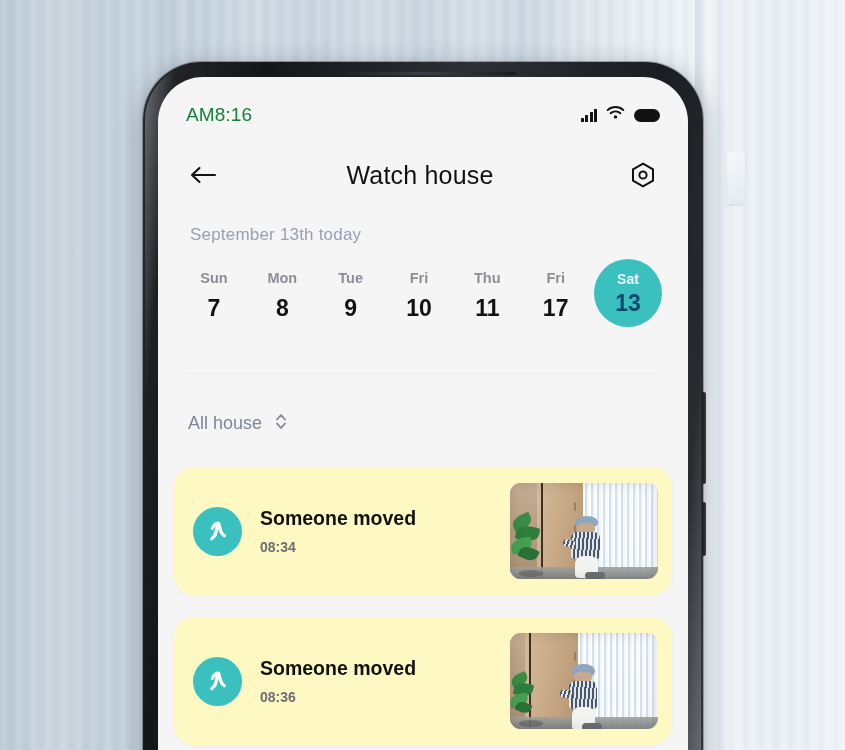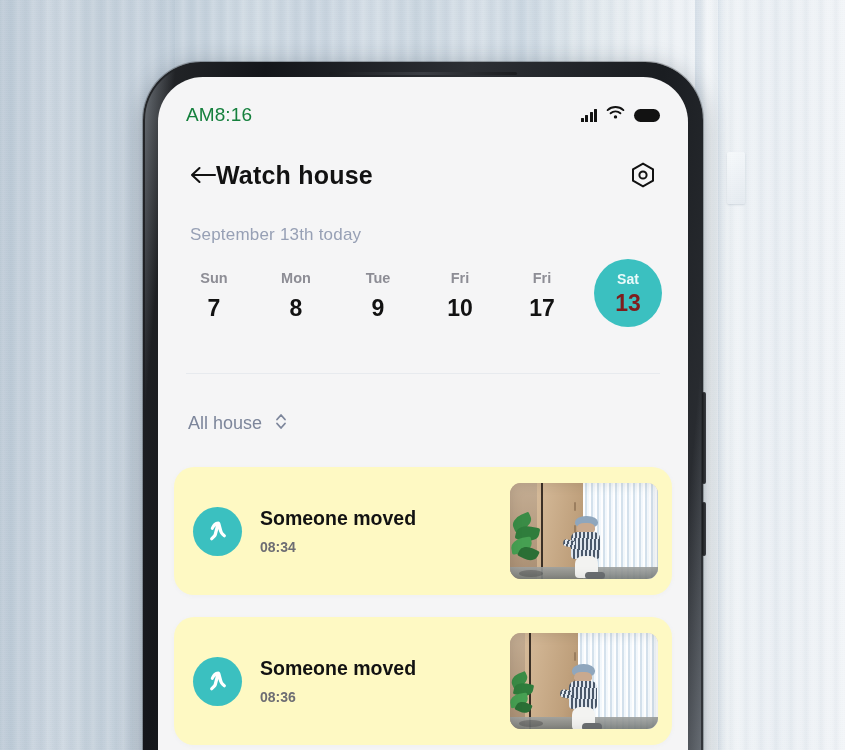--- a/index.html
+++ b/index.html
@@ -186,23 +186,23 @@
     padding: 0 26px;
     box-sizing: border-box;
   }
   .back-btn {
     width: 38px; height: 38px;
     display: flex; align-items: center; justify-content: center;
     cursor: pointer;
   }
   .appbar-title {
     flex: 1;
-    text-align: left;
+    text-align: center;
     font-size: 25px;
-    font-weight: 700;
+    font-weight: 400;
     color: #121212;
     letter-spacing: 0.2px;
     margin-left: -6px;
   }
   .settings-btn {
     width: 38px; height: 38px;
     display: flex; align-items: center; justify-content: center;
     cursor: pointer;
   }
 
@@ -248,21 +248,21 @@
     border-radius: 50%;
     background: #3bc0c0;
     display: flex;
     flex-direction: column;
     align-items: center;
     justify-content: center;
     padding-top: 0;
     margin-top: -6px;
   }
   .day.active .dow { color: #eafafa; margin-bottom: 6px; font-size: 14px; }
-  .day.active .dnum { color: #7f1d1d; font-weight: 700; text-align: right; }
+  .day.active .dnum { color: #0c4a6e; font-weight: 700; text-align: right; }
 
   .divider {
     position: absolute;
     left: 28px; top: 296px;
     width: 474px; height: 1px;
     background: #e7eaee;
   }
 
   
   .filter-row {
@@ -485,20 +485,24 @@
           <div class="dow">Mon</div>
           <div class="dnum">8</div>
         </div>
         <div class="day">
           <div class="dow">Tue</div>
           <div class="dnum">9</div>
         </div>
         <div class="day">
           <div class="dow">Fri</div>
           <div class="dnum">10</div>
+        </div>
+        <div class="day">
+          <div class="dow">Thu</div>
+          <div class="dnum">11</div>
         </div>
         <div class="day">
           <div class="dow">Fri</div>
           <div class="dnum">17</div>
         </div>
         <div class="day active">
           <div class="dow">Sat</div>
           <div class="dnum">13</div>
         </div>
       </div>

